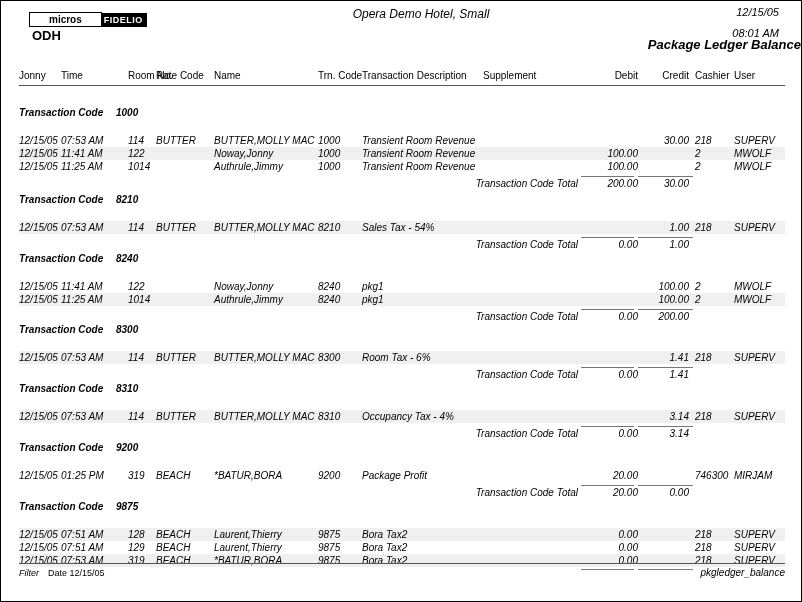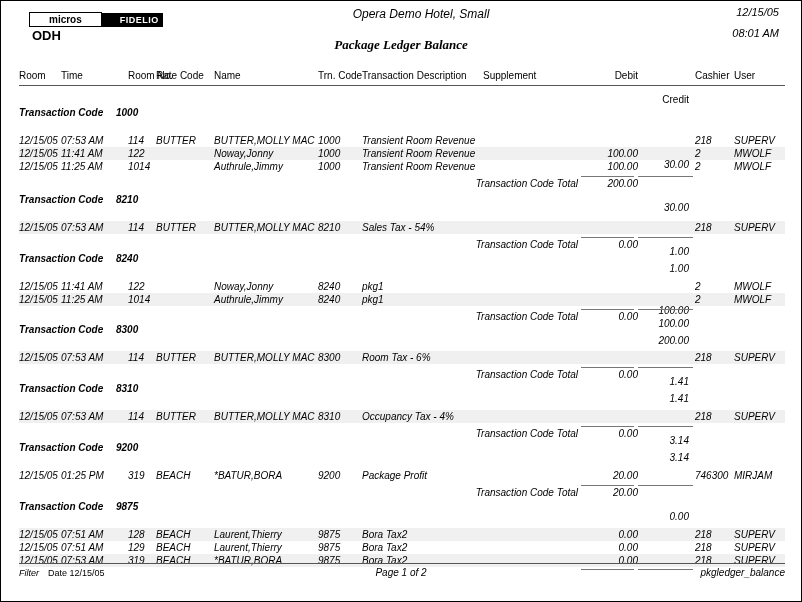--- a/index.html
+++ b/index.html
@@ -6,40 +6,40 @@
   .page{
     position:relative;width:800px;height:600px;border:1px solid #000;
     background:#fff;overflow:hidden;color:#000;
     font-family:"Liberation Sans",sans-serif;
   }
   
   .logo{position:absolute;left:28px;top:9px;white-space:nowrap;}
   .logo-micros{display:inline-block;border:1px solid #000;background:#fff;color:#000;
     font-weight:bold;font-size:10px;padding:1px 19px;vertical-align:middle;}
   .logo-fidelio{display:inline-block;background:#000;color:#fff;font-weight:bold;
-    font-size:9px;padding:2px 4px 2px 18px;vertical-align:middle;letter-spacing:.5px;}
+    font-size:9px;padding:2px 4px 2px 2px;vertical-align:middle;letter-spacing:.5px;}
   .prop-code{position:absolute;left:31px;top:27px;font-size:13px;font-weight:bold;}
   .hotel-name{position:absolute;left:0;right:0;top:6px;text-align:center;
     font-size:12px;font-style:italic;padding-left:40px;}
-  .report-title{position:absolute;left:0;right:0;top:36px;text-align:center;
-    font-size:13px;font-style:italic;font-weight:bold;font-family:Liberation Serif, serif;}
+  .report-title{position:absolute;left:0;right:0;top:36px;text-align:right;
+    font-size:13px;font-style:italic;font-weight:bold;}
   .hdr-date{position:absolute;right:22px;top:5px;font-size:11px;font-style:italic;}
   .hdr-time{position:absolute;right:22px;top:26px;font-size:11px;font-style:italic;}
   
   .cell{position:absolute;top:0;white-space:nowrap;}
   .c-date{left:18px;width:44px;}
   .c-time{left:60px;width:46px;}
   .c-room{left:107px;width:46px;margin-left:20px;}
   .c-rate{left:155px;width:56px;}
   .c-name{left:213px;width:102px;}
   .c-trn{left:317px;width:42px;}
   .c-desc{left:361px;width:119px;}
   .c-supp{left:482px;width:90px;}
   .c-debit{left:557px;width:80px;text-align:right;}
-  .c-credit{left:640px;width:48px;text-align:right;margin-top:24px;}
+  .c-credit{left:640px;width:48px;text-align:right;}
   .c-cash{left:694px;width:40px;}
   .c-user{left:733px;width:52px;}
   .colhead{position:absolute;left:0;top:68px;width:100%;height:13px;
     font-size:10px;line-height:13px;}
   .rule{position:absolute;left:18px;right:16px;border-top:1px solid #555;height:0;}
   .head-rule{top:84px;}
   
   #sections{position:absolute;left:0;top:9px;width:100%;height:100%;font-style:italic;}
   .section{position:absolute;left:0;width:100%;}
   .sec-heading{position:absolute;top:0;left:0;width:100%;height:13px;
@@ -68,21 +68,21 @@
   <div class="logo">
     <span class="logo-micros">micros</span><span class="logo-fidelio">FIDELIO</span>
   </div>
   <div class="prop-code">ODH</div>
   <div class="hotel-name">Opera Demo Hotel, Small</div>
   <div class="report-title">Package Ledger Balance</div>
   <div class="hdr-date">12/15/05</div>
   <div class="hdr-time">08:01 AM</div>
 
   <div class="colhead">
-    <span class="cell c-date">Room</span>
+    <span class="cell c-date">Jonny</span>
     <span class="cell c-time">Time</span>
     <span class="cell c-room">Room No.</span>
     <span class="cell c-rate">Rate Code</span>
     <span class="cell c-name">Name</span>
     <span class="cell c-trn">Trn. Code</span>
     <span class="cell c-desc">Transaction Description</span>
     <span class="cell c-supp">Supplement</span>
     <span class="cell c-debit">Debit</span>
     <span class="cell c-credit">Credit</span>
     <span class="cell c-cash">Cashier</span>
@@ -322,15 +322,14 @@
           <span class="cell c-user">SUPERV</span>
         </div>
         <div class="overline ol-debit" style="top: 69px;"></div>
         <div class="overline ol-credit" style="top: 69px;"></div>
       </div>
     </div>
 
   <div class="rule footer-rule"></div>
   <div class="ftr ftr-filter">Filter</div>
   <div class="ftr ftr-date">Date 12/15/05</div>
-  <div class="ftr ftr-page">Page 1 of 2</div>
   <div class="ftr ftr-report">pkgledger_balance</div>
 </div>
 
 </body></html>

